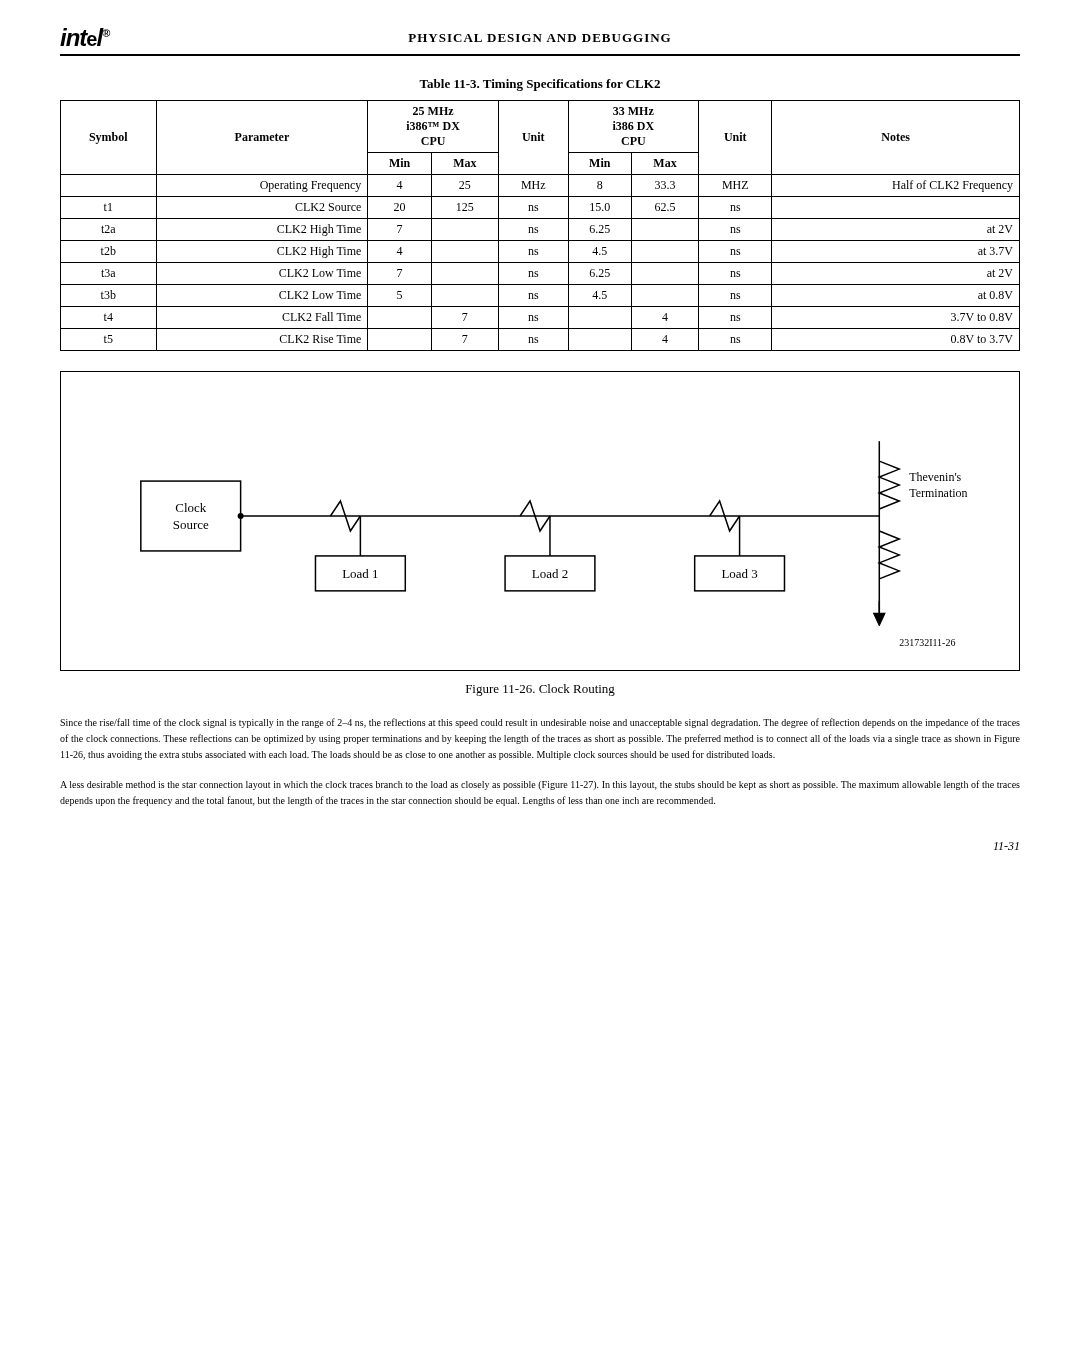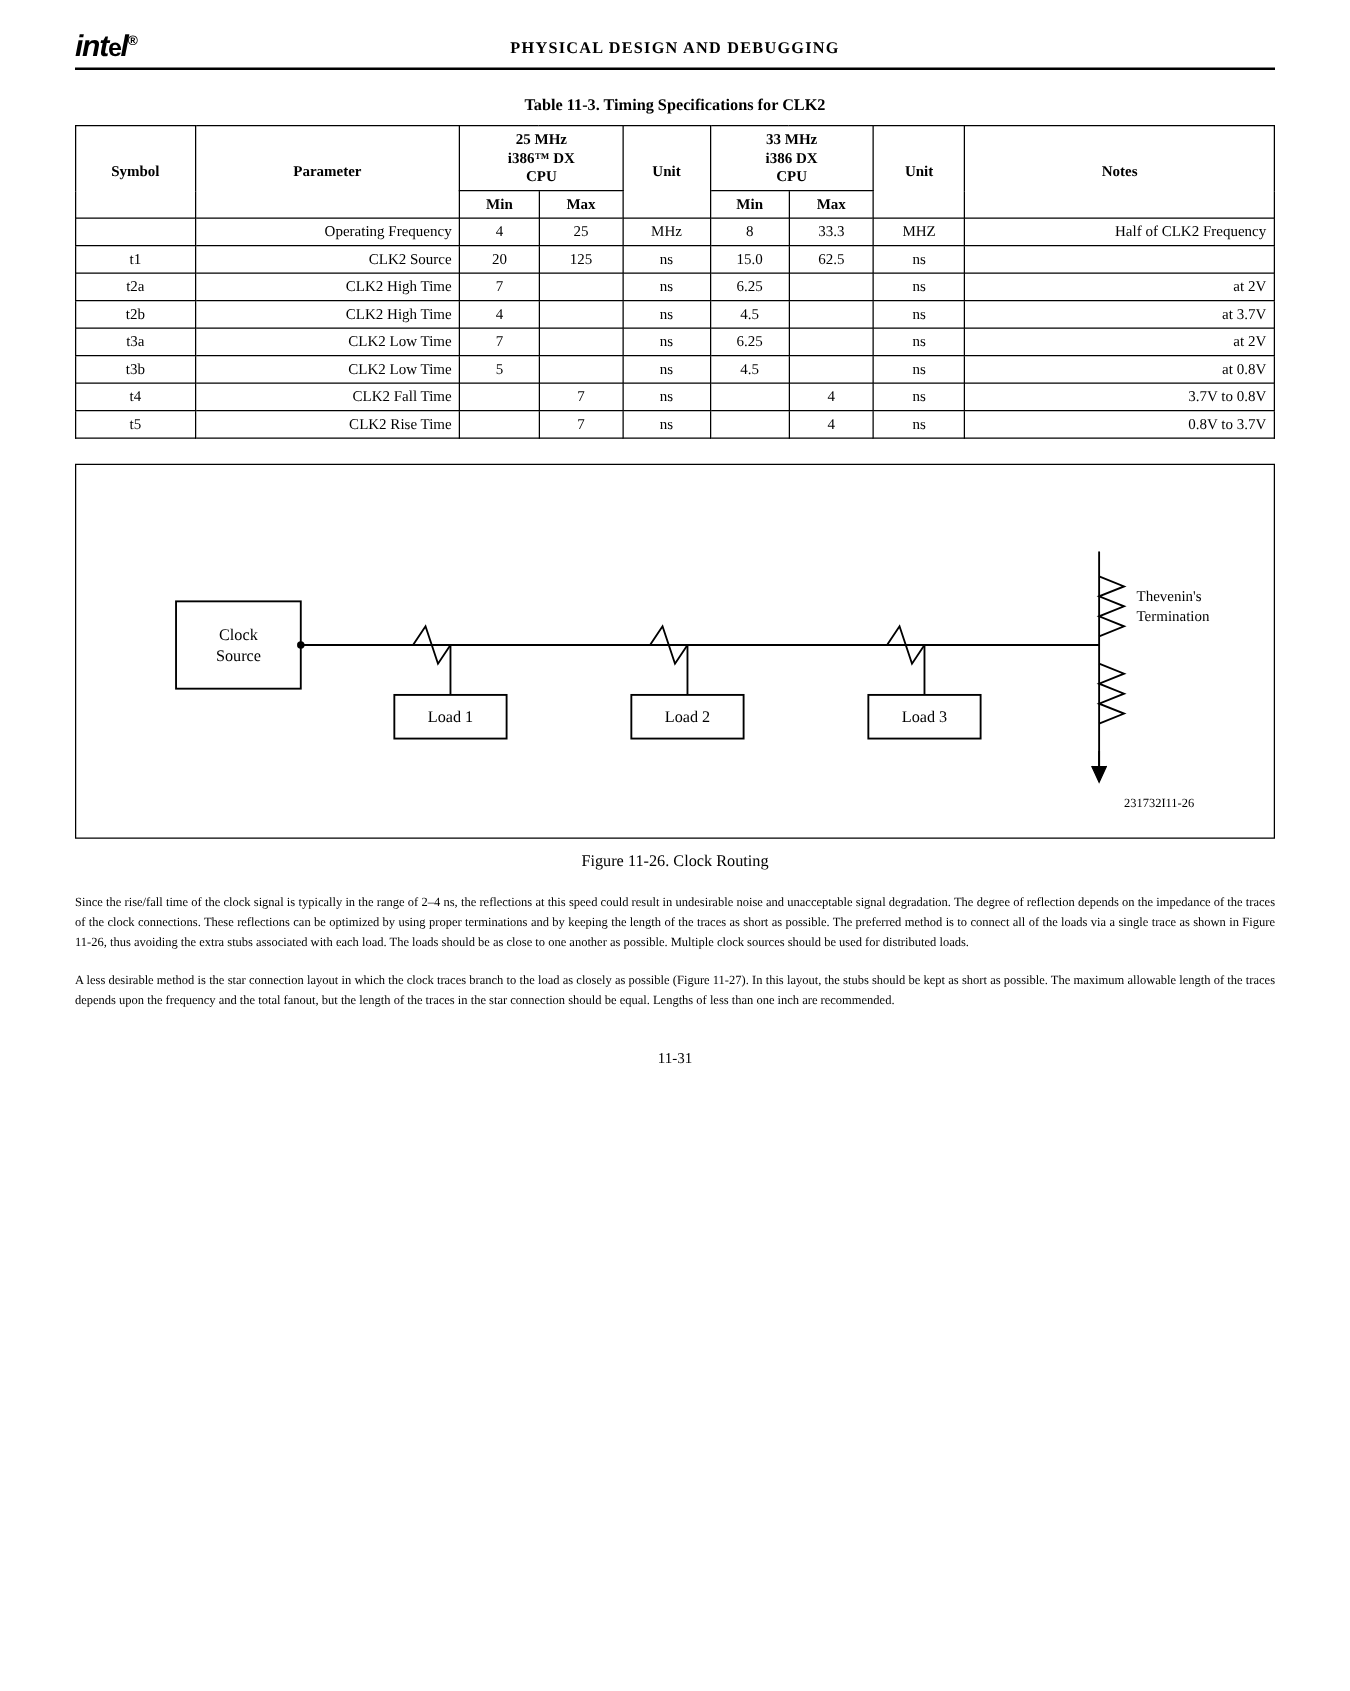--- a/index.html
+++ b/index.html
@@ -83,23 +83,24 @@
       font-size: 13px;
       margin-bottom: 18px;
     }
     .body-text {
       font-size: 10px;
       line-height: 1.6;
       text-align: justify;
       margin-bottom: 14px;
     }
     .page-number {
-      text-align: center;
+      text-align: right;
       font-size: 12px;
       margin-top: 30px;
+      font-style: italic;
     }
 
     
     .diagram-svg {
       width: 100%;
       height: 100%;
     }
   </style>
 </head>
 <body>

